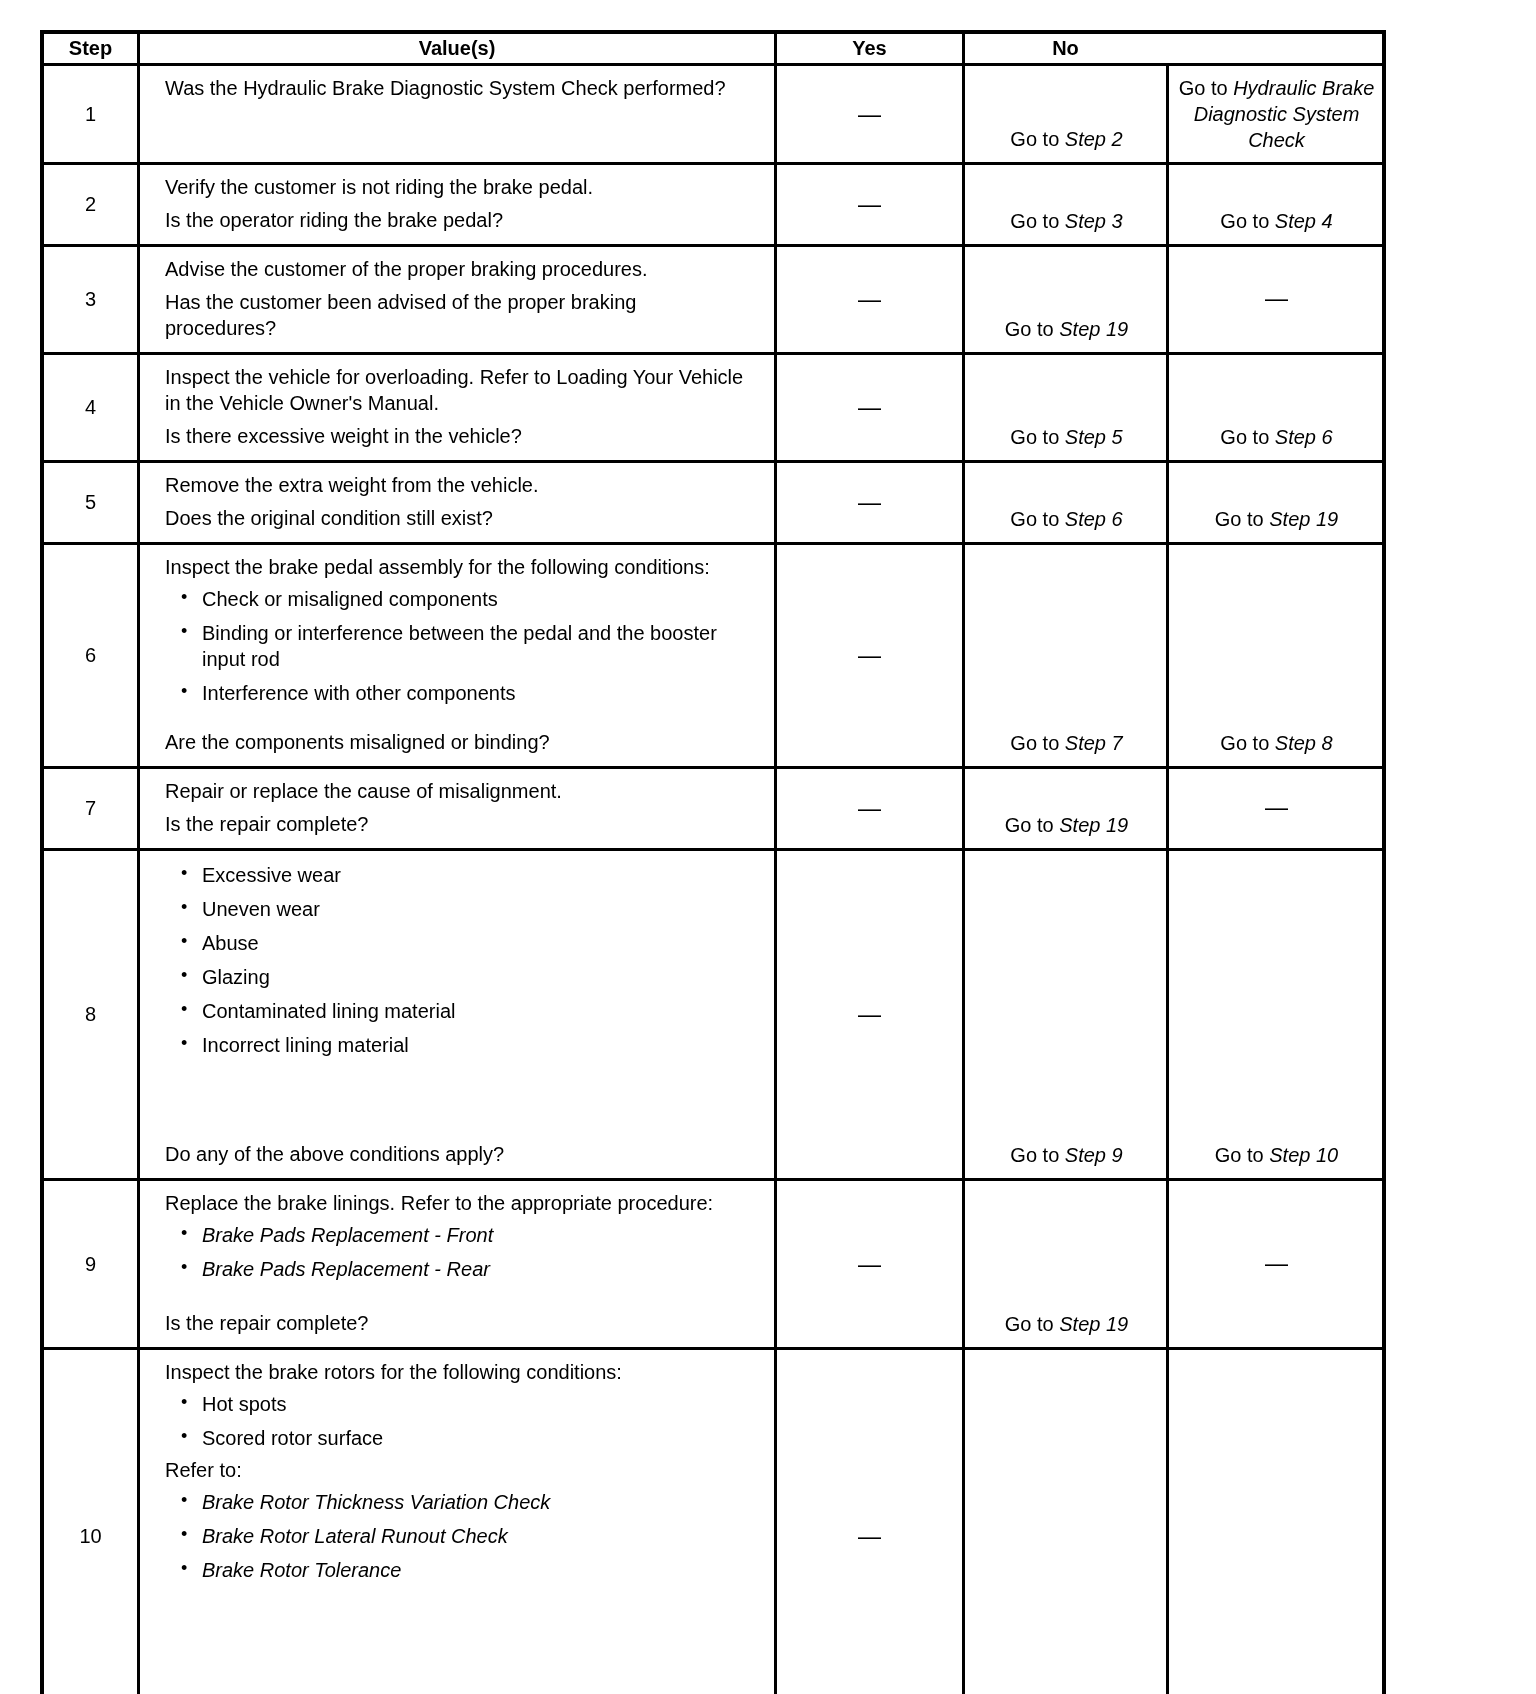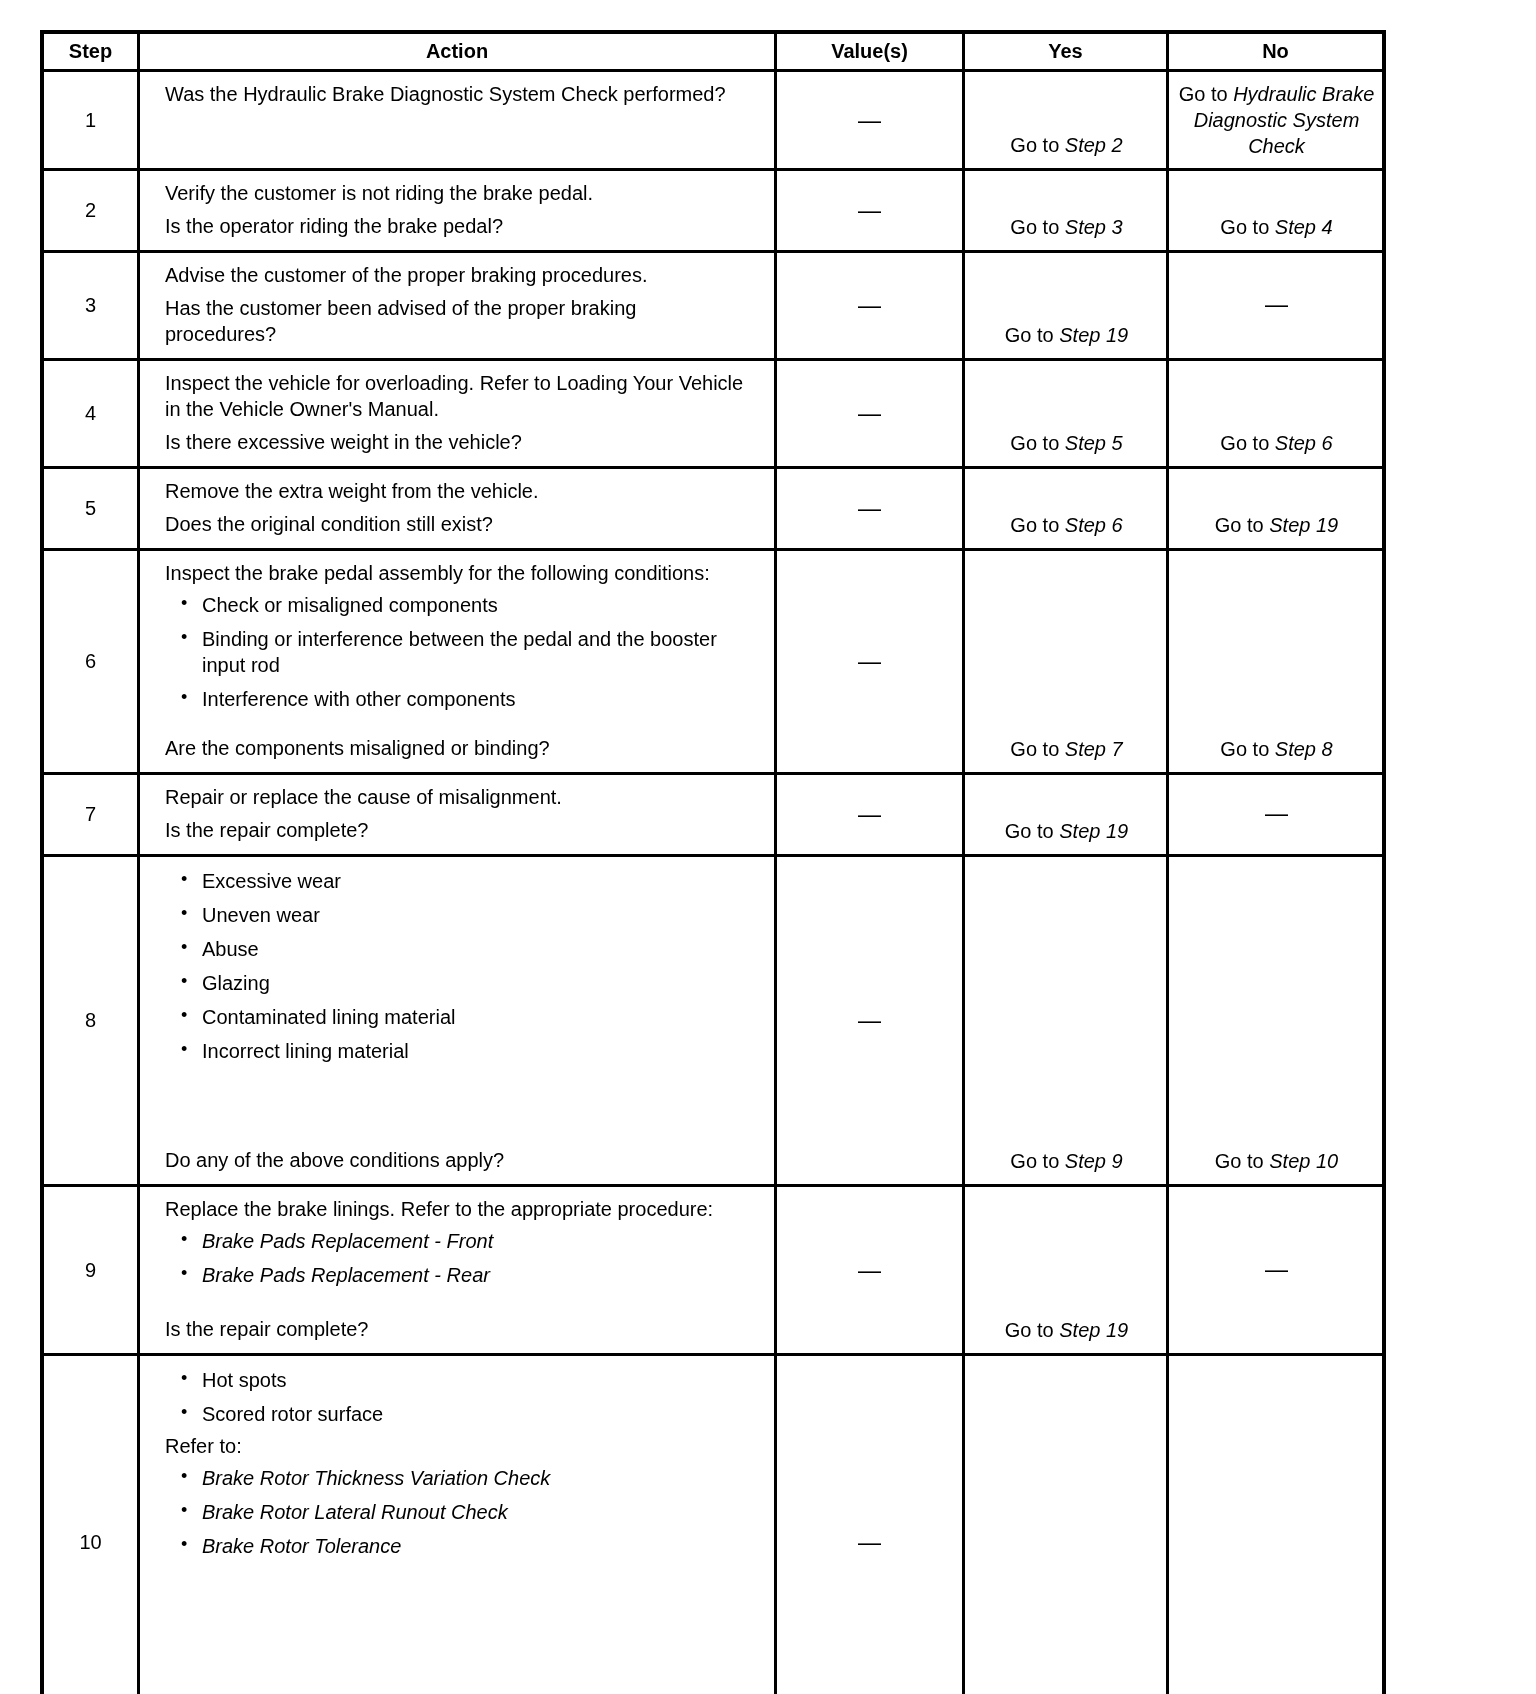--- a/index.html
+++ b/index.html
@@ -22,21 +22,21 @@
     border: 4px solid #000;
     background: #fff;
   }
   .row {
     display: grid;
     grid-template-columns: 93px 637px 188px 204px 216px;
     border-top: 3px solid #000;
   }
   .row.head {
     border-top: none;
-    height: 35px;
+    height: 29px;
   }
   .row > .c {
     border-left: 3px solid #000;
     box-sizing: border-box;
     min-width: 0;
   }
   .row > .c:first-child {
     border-left: none;
   }
   .hc {
@@ -112,23 +112,20 @@
 </head>
 <body>
 
 <div class="page">
   <div class="tbl" id="tbl">
     <div class="row head">
       <div class="c hc">
         <span>Step</span>
       </div>
       <div class="c hc">
-        <span>Action</span>
-      </div>
-      <div class="c hc">
         <span>Value(s)</span>
       </div>
       <div class="c hc">
         <span>Yes</span>
       </div>
       <div class="c hc">
         <span>No</span>
       </div>
     </div>
   <div class="row" style="min-height: 96px;">
@@ -333,20 +330,21 @@
         </div>
         <div class="c c-go v-center">
           <div class="gtext dash-only"><span>—</span></div>
         </div>
       </div>
       <div class="row" style="min-height: 372px;">
         <div class="c c-step">
           <div>10</div>
         </div>
         <div class="c c-action">
+          <div class="para"><span>Inspect the brake rotors for the following conditions:</span></div>
           <div class="bullet">
             <div class="dot">•</div>
             <div class="btext"><span>Hot spots</span></div>
           </div>
           <div class="bullet">
             <div class="dot">•</div>
             <div class="btext"><span>Scored rotor surface</span></div>
           </div>
           <div class="para"><span>Refer to:</span></div>
           <div class="bullet">

